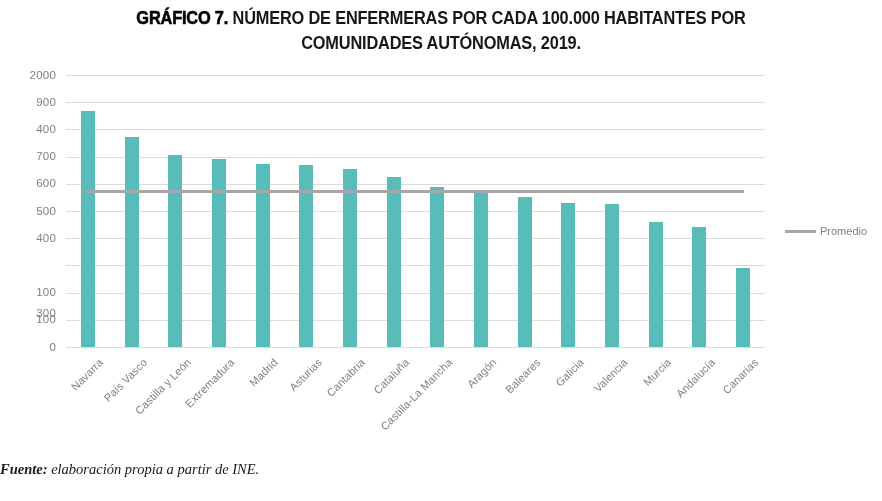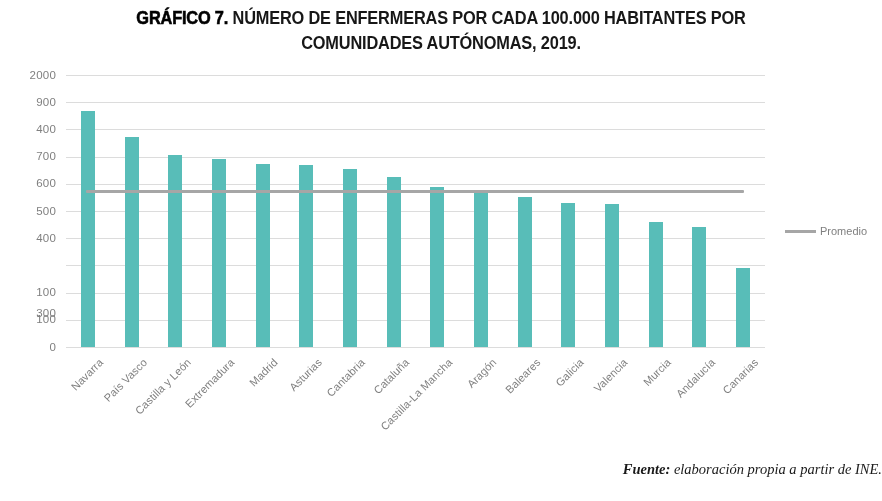--- a/index.html
+++ b/index.html
@@ -114,21 +114,21 @@
     font-size: 11px;
     color: #7f7f7f;
     white-space: nowrap;
   }
 
   
   .footer {
     position: absolute;
     left: 0; top: 461px;
     width: 882px;
-    text-align: right;
+    text-align: left;
     font-family: "Liberation Serif", serif;
     font-style: italic;
     font-size: 14.5px;
     color: #1a1a1a;
   }
   .footer .footer-prefix { font-weight: 700; }
 </style>
 </head>
 <body>
 

